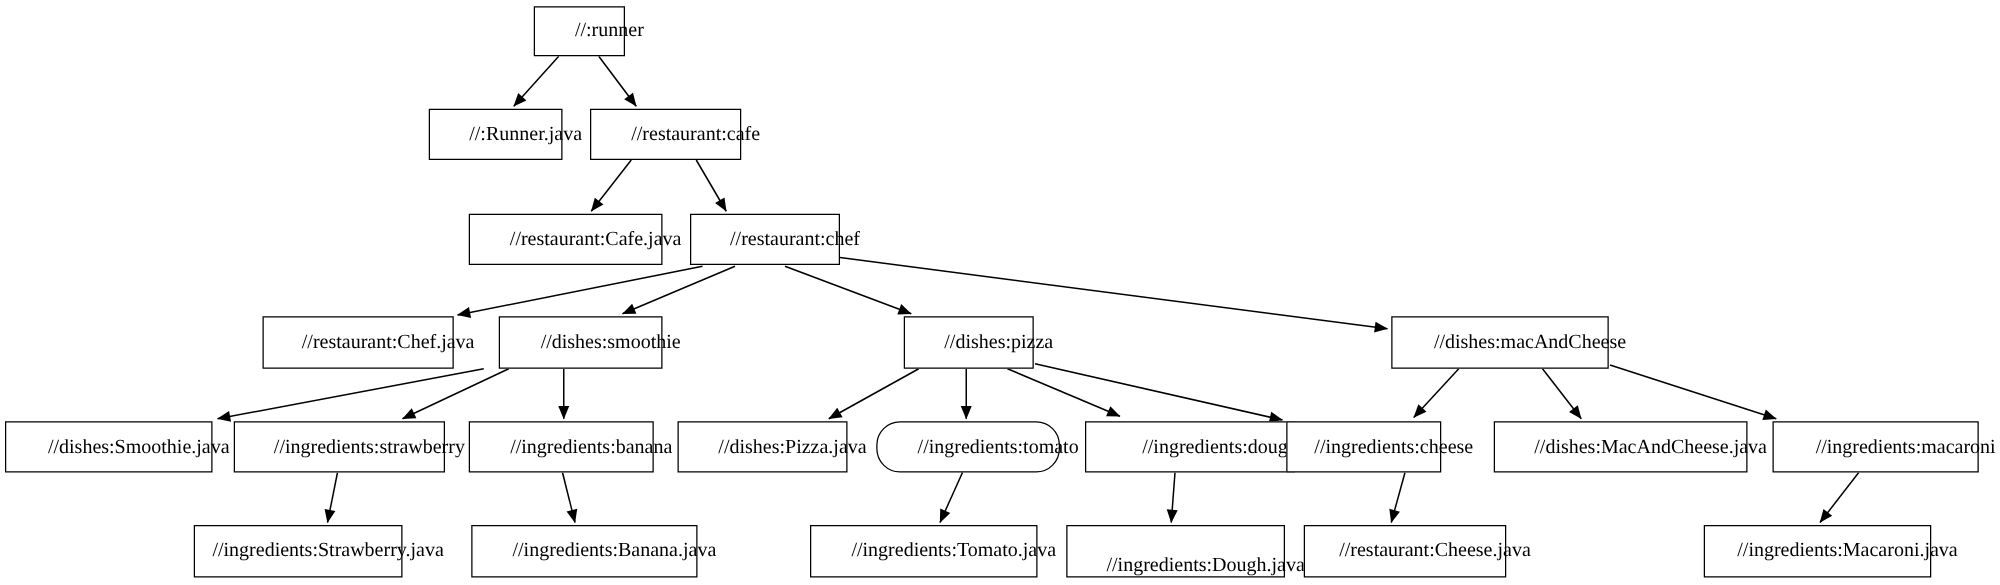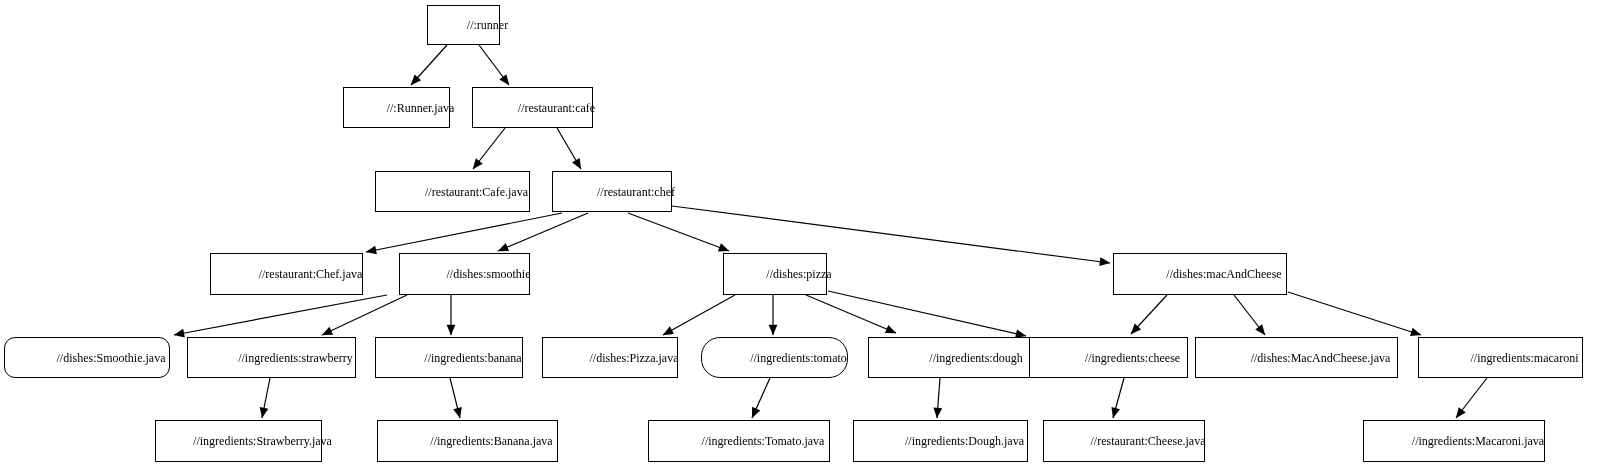--- a/index.html
+++ b/index.html
@@ -23,21 +23,21 @@
   }
   .graph-node {
     position: absolute;
     box-sizing: border-box;
     border: 1px solid #000000;
     background: #ffffff;
     display: flex;
     align-items: center;
     justify-content: center;
     white-space: nowrap;
-    font-size: 12px;
+    font-size: 16px;
     color: #000000;
     line-height: 1;
     padding-left: 48px;
   }
 </style>
 </head>
 <body>
 
 <div class="canvas">
   <svg class="edges-layer" width="1600" height="468" viewBox="0 0 1600 468" xmlns="http://www.w3.org/2000/svg">
@@ -94,57 +94,57 @@
       </div>
       <div class="graph-node" style="left: 386px; top: 253px; width: 131px; height: 42px; margin-left: 13px;">
         <span>//dishes:smoothie</span>
       </div>
       <div class="graph-node" style="left: 723px; top: 253px; width: 104px; height: 42px;">
         <span>//dishes:pizza</span>
       </div>
       <div class="graph-node" style="left: 1113px; top: 253px; width: 174px; height: 42px;">
         <span>//dishes:macAndCheese</span>
       </div>
-      <div class="graph-node" style="left: 4px; top: 337px; width: 166px; height: 41px; border-radius: 11px;">
+      <div class="graph-node" style="left: 4px; top: 337px; width: 166px; height: 41px;">
         <span>//dishes:Smoothie.java</span>
       </div>
       <div class="graph-node" style="left: 187px; top: 337px; width: 169px; height: 41px;">
         <span>//ingredients:strawberry</span>
       </div>
       <div class="graph-node" style="left: 375px; top: 337px; width: 148px; height: 41px;">
         <span>//ingredients:banana</span>
       </div>
       <div class="graph-node" style="left: 542px; top: 337px; width: 136px; height: 41px;">
         <span>//dishes:Pizza.java</span>
       </div>
       <div class="graph-node" style="left: 701px; top: 337px; width: 147px; height: 41px; border-radius: 19px;">
         <span>//ingredients:tomato</span>
       </div>
       <div class="graph-node" style="left: 868px; top: 337px; width: 168px; height: 41px;">
         <span>//ingredients:dough</span>
       </div>
-      <div class="graph-node" style="left: 1029px; top: 337px; width: 159px; height: 41px;">
+      <div class="graph-node" style="left: 1029px; top: 337px; width: 124px; height: 41px;">
         <span>//ingredients:cheese</span>
       </div>
       <div class="graph-node" style="left: 1195px; top: 337px; width: 203px; height: 41px;">
         <span>//dishes:MacAndCheese.java</span>
       </div>
       <div class="graph-node" style="left: 1418px; top: 337px; width: 165px; height: 41px;">
         <span>//ingredients:macaroni</span>
       </div>
       <div class="graph-node" style="left: 155px; top: 420px; width: 167px; height: 42px;">
         <span>//ingredients:Strawberry.java</span>
       </div>
       <div class="graph-node" style="left: 377px; top: 420px; width: 181px; height: 42px;">
         <span>//ingredients:Banana.java</span>
       </div>
       <div class="graph-node" style="left: 648px; top: 420px; width: 182px; height: 42px;">
         <span>//ingredients:Tomato.java</span>
       </div>
-      <div class="graph-node" style="left: 853px; top: 420px; width: 175px; height: 42px;">
+      <div class="graph-node" style="left: 853px; top: 420px; width: 175px; height: 42px; align-items: flex-end;">
         <span>//ingredients:Dough.java</span>
       </div>
       <div class="graph-node" style="left: 1043px; top: 420px; width: 162px; height: 42px;">
         <span>//restaurant:Cheese.java</span>
       </div>
       <div class="graph-node" style="left: 1363px; top: 420px; width: 182px; height: 42px;">
         <span>//ingredients:Macaroni.java</span>
       </div>
     </div>
 </div>

